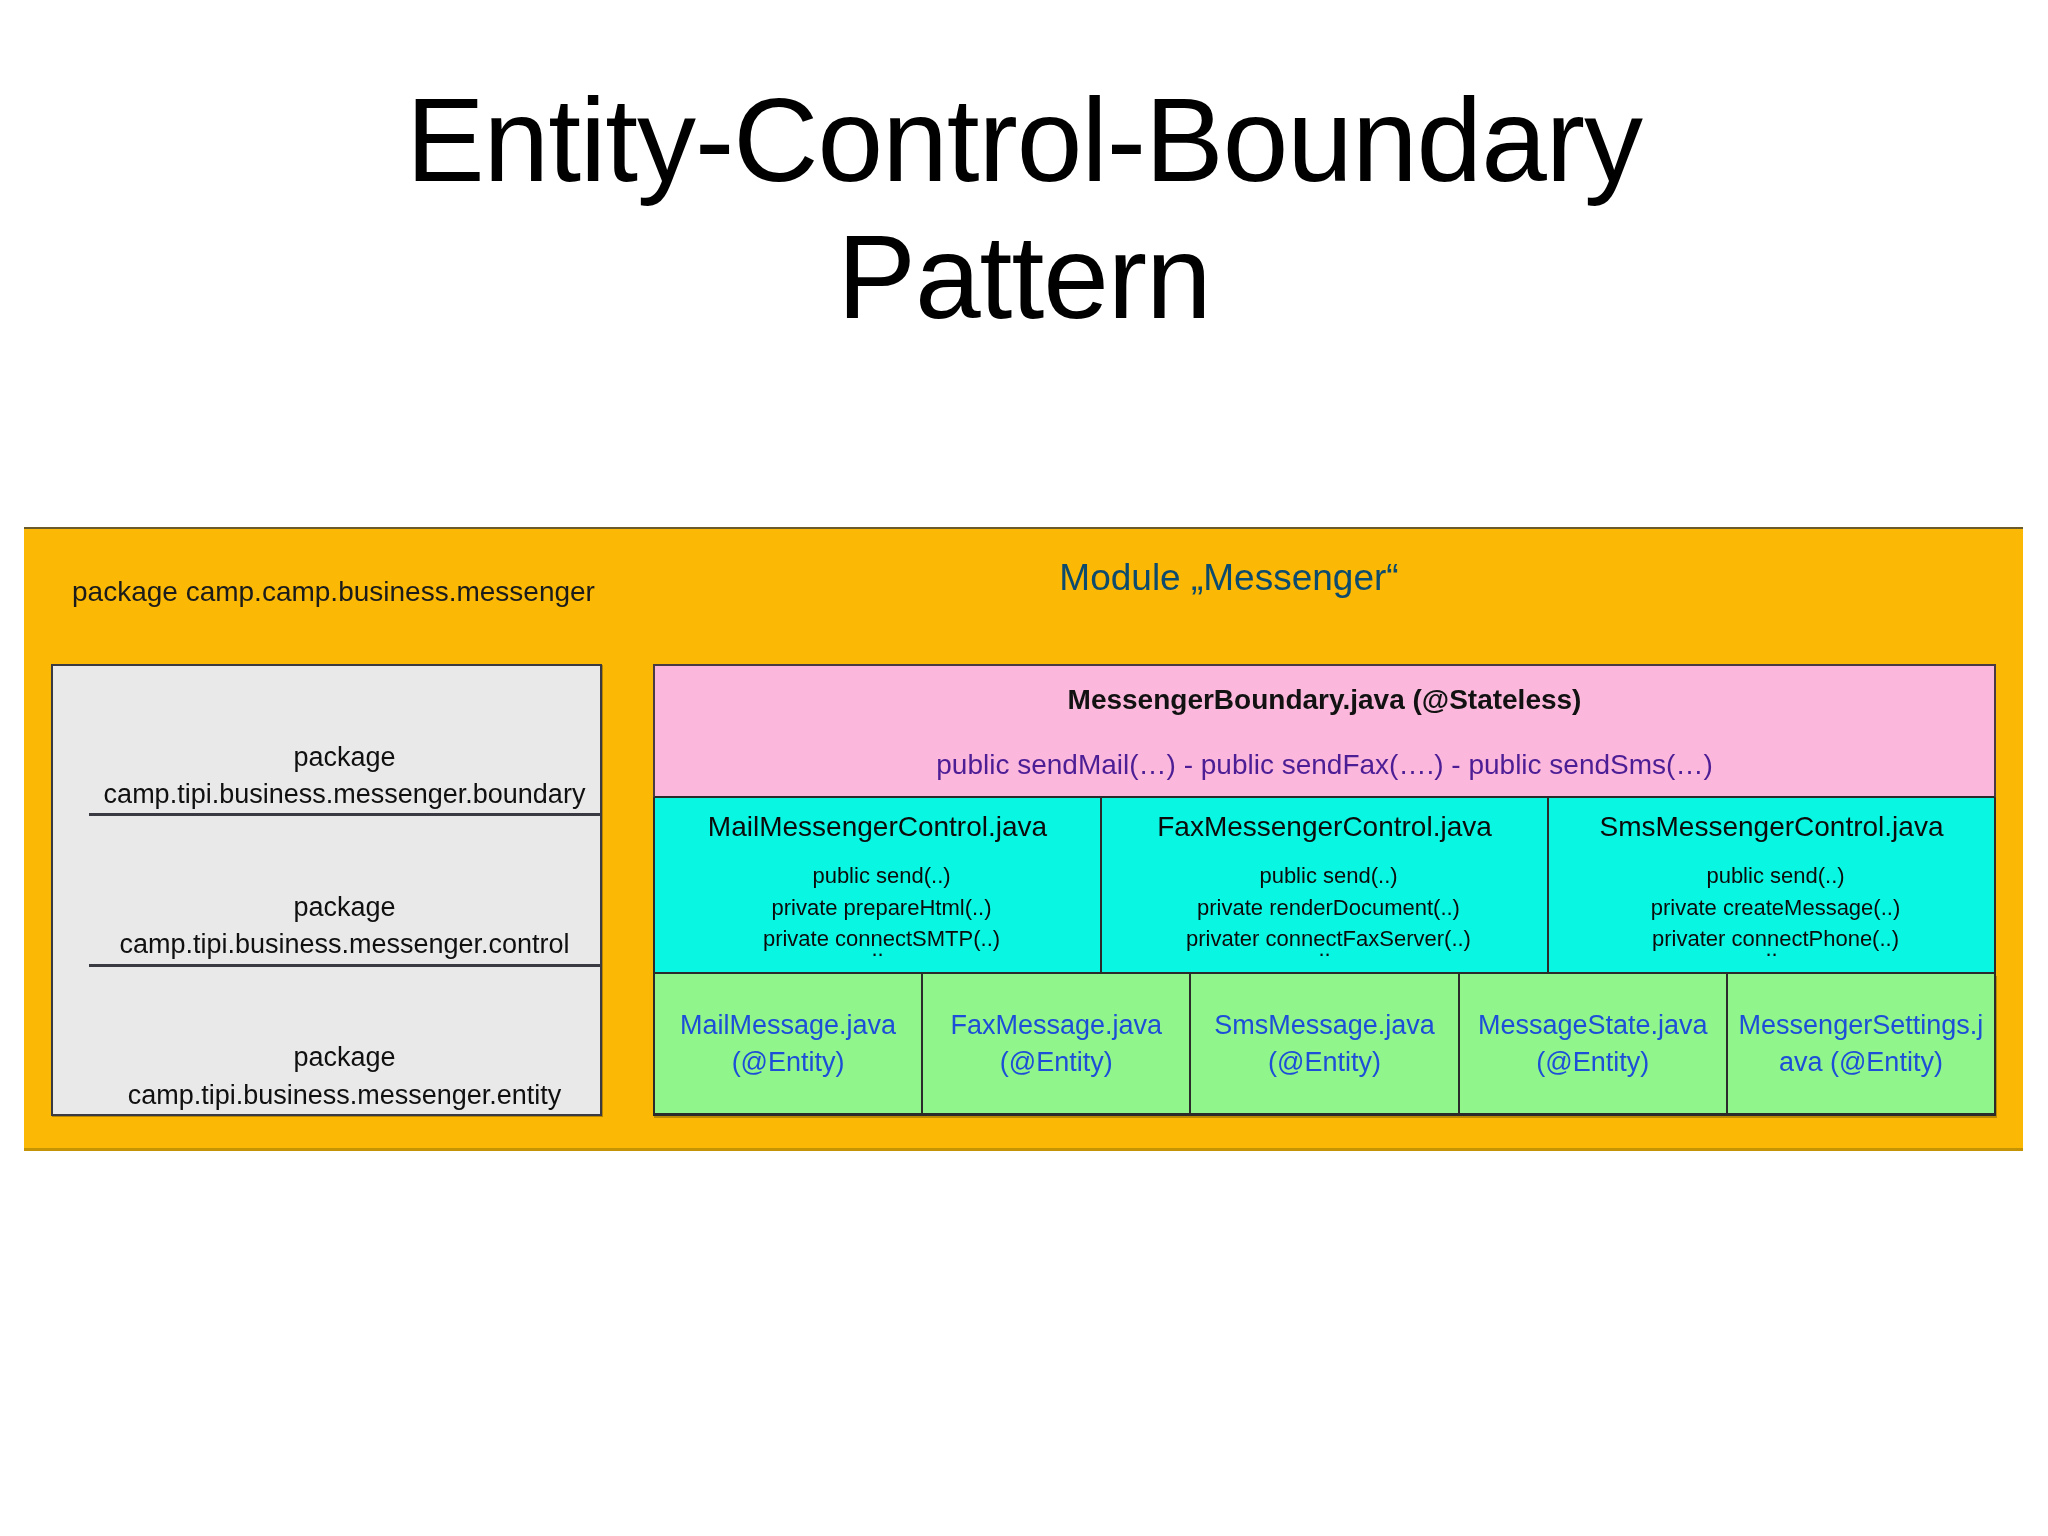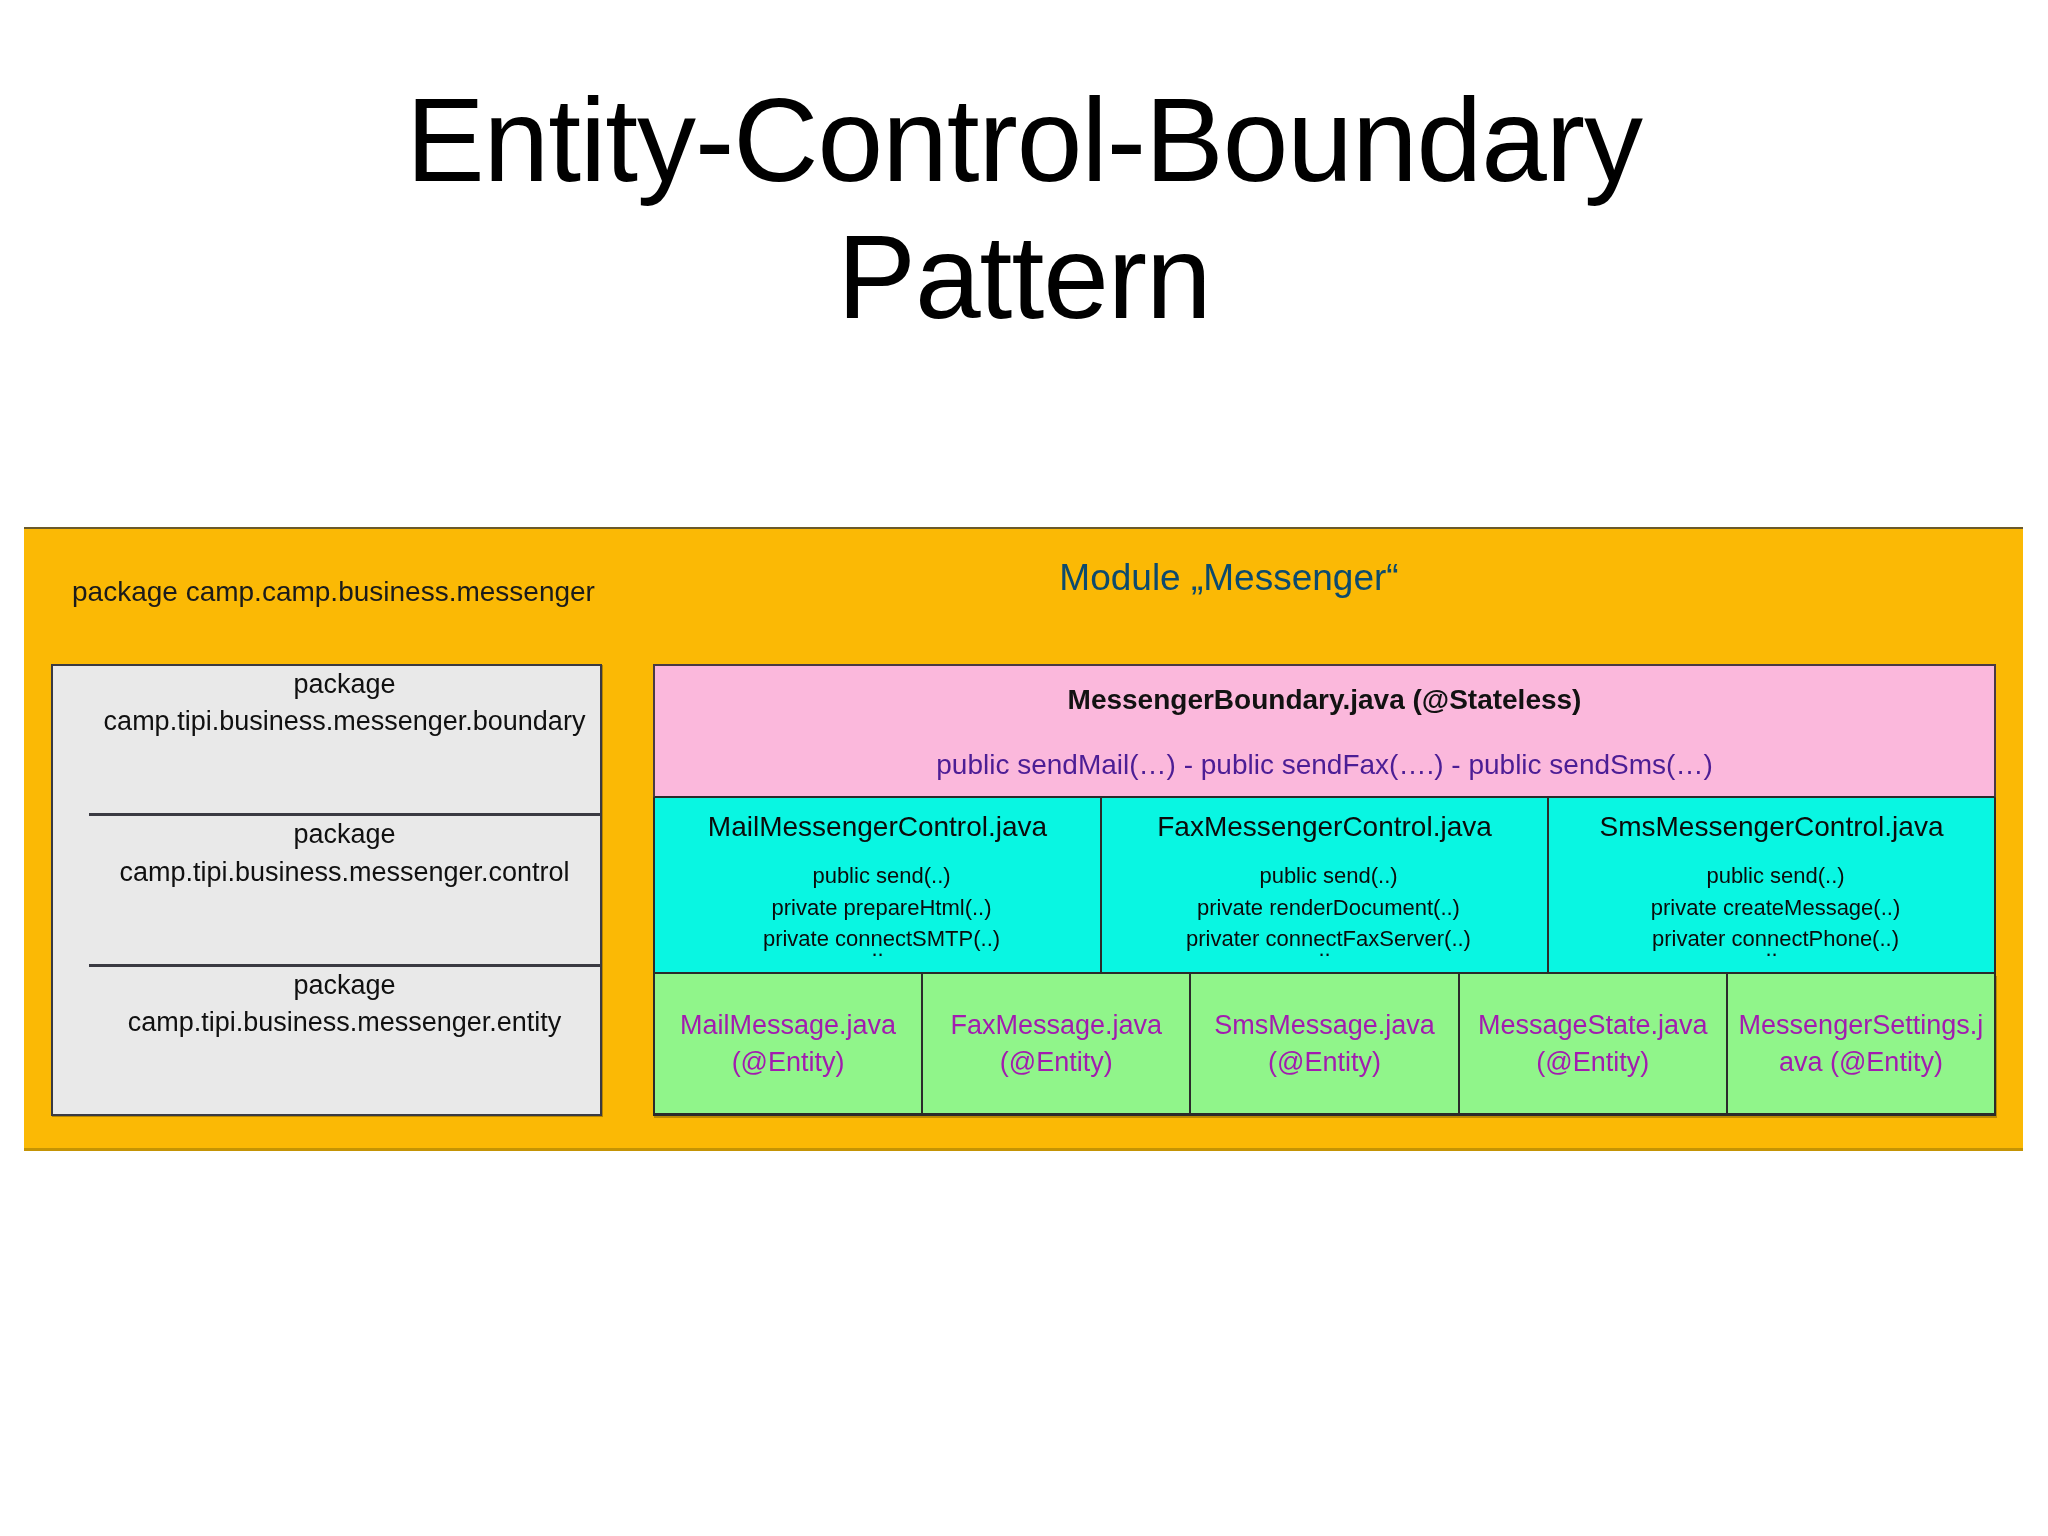--- a/index.html
+++ b/index.html
@@ -83,21 +83,21 @@
     background: #e9e9e9;
     display: flex;
     flex-direction: column;
     box-shadow: 1px 1px 0 rgba(0,0,0,0.28);
   }
   .pkg-box {
     flex: 1 1 0;
     background: #e9e9e9;
     border-bottom: 3px solid #3a3a42;
     display: flex;
-    align-items: flex-start;
+    align-items: flex-end;
     justify-content: center;
     text-align: center;
     font-size: 27px;
     line-height: 1.38;
     color: #101010;
     box-sizing: border-box;
     margin-left: 36px;
   }
   .pkg-box:last-child { border-bottom: none; }
 
@@ -194,21 +194,21 @@
     flex: 1 1 0;
     background: #90F58A;
     border-right: 2px solid #2b2b2b;
     box-sizing: border-box;
     display: flex;
     align-items: center;
     justify-content: center;
     text-align: center;
     font-size: 27px;
     line-height: 1.36;
-    color: #a21caf;
+    color: #1d4ed8;
     padding: 0 6px;
   }
   .entity-cell:last-child { border-right: none; }
 </style>
 </head>
 <body>
 
 <div class="slide-title">
   <div>Entity-Control-Boundary</div>
   <div>Pattern</div>

